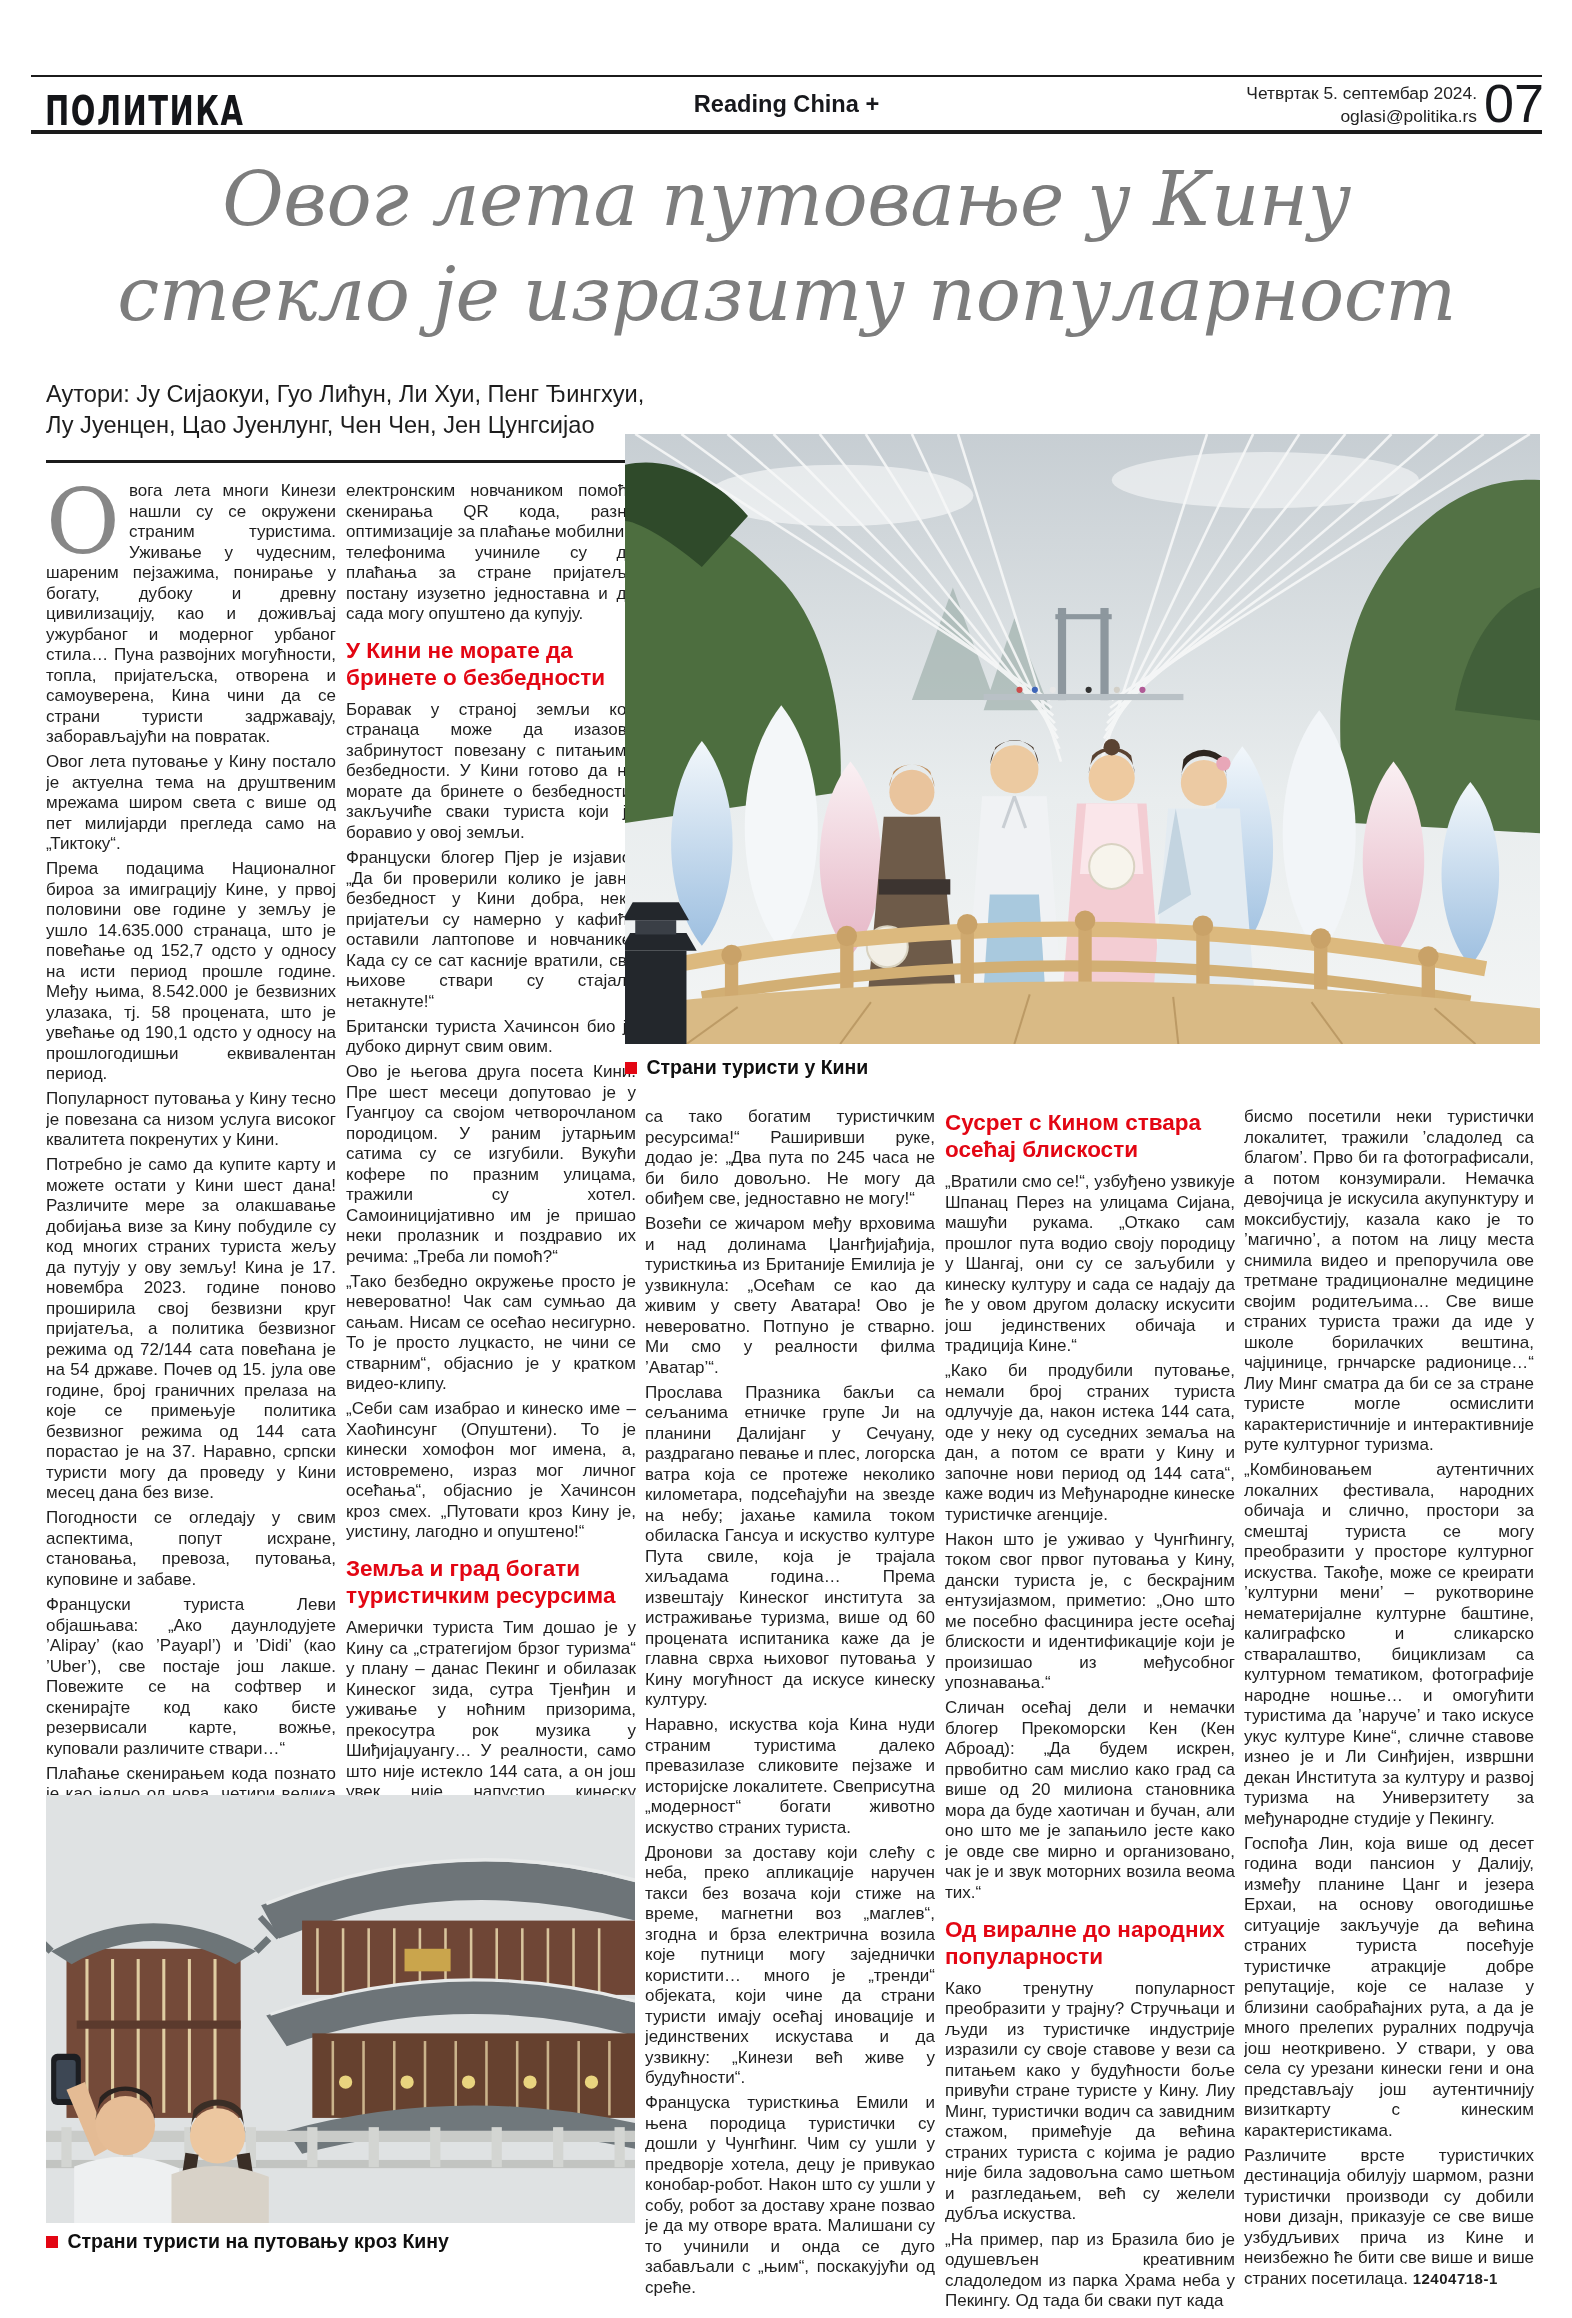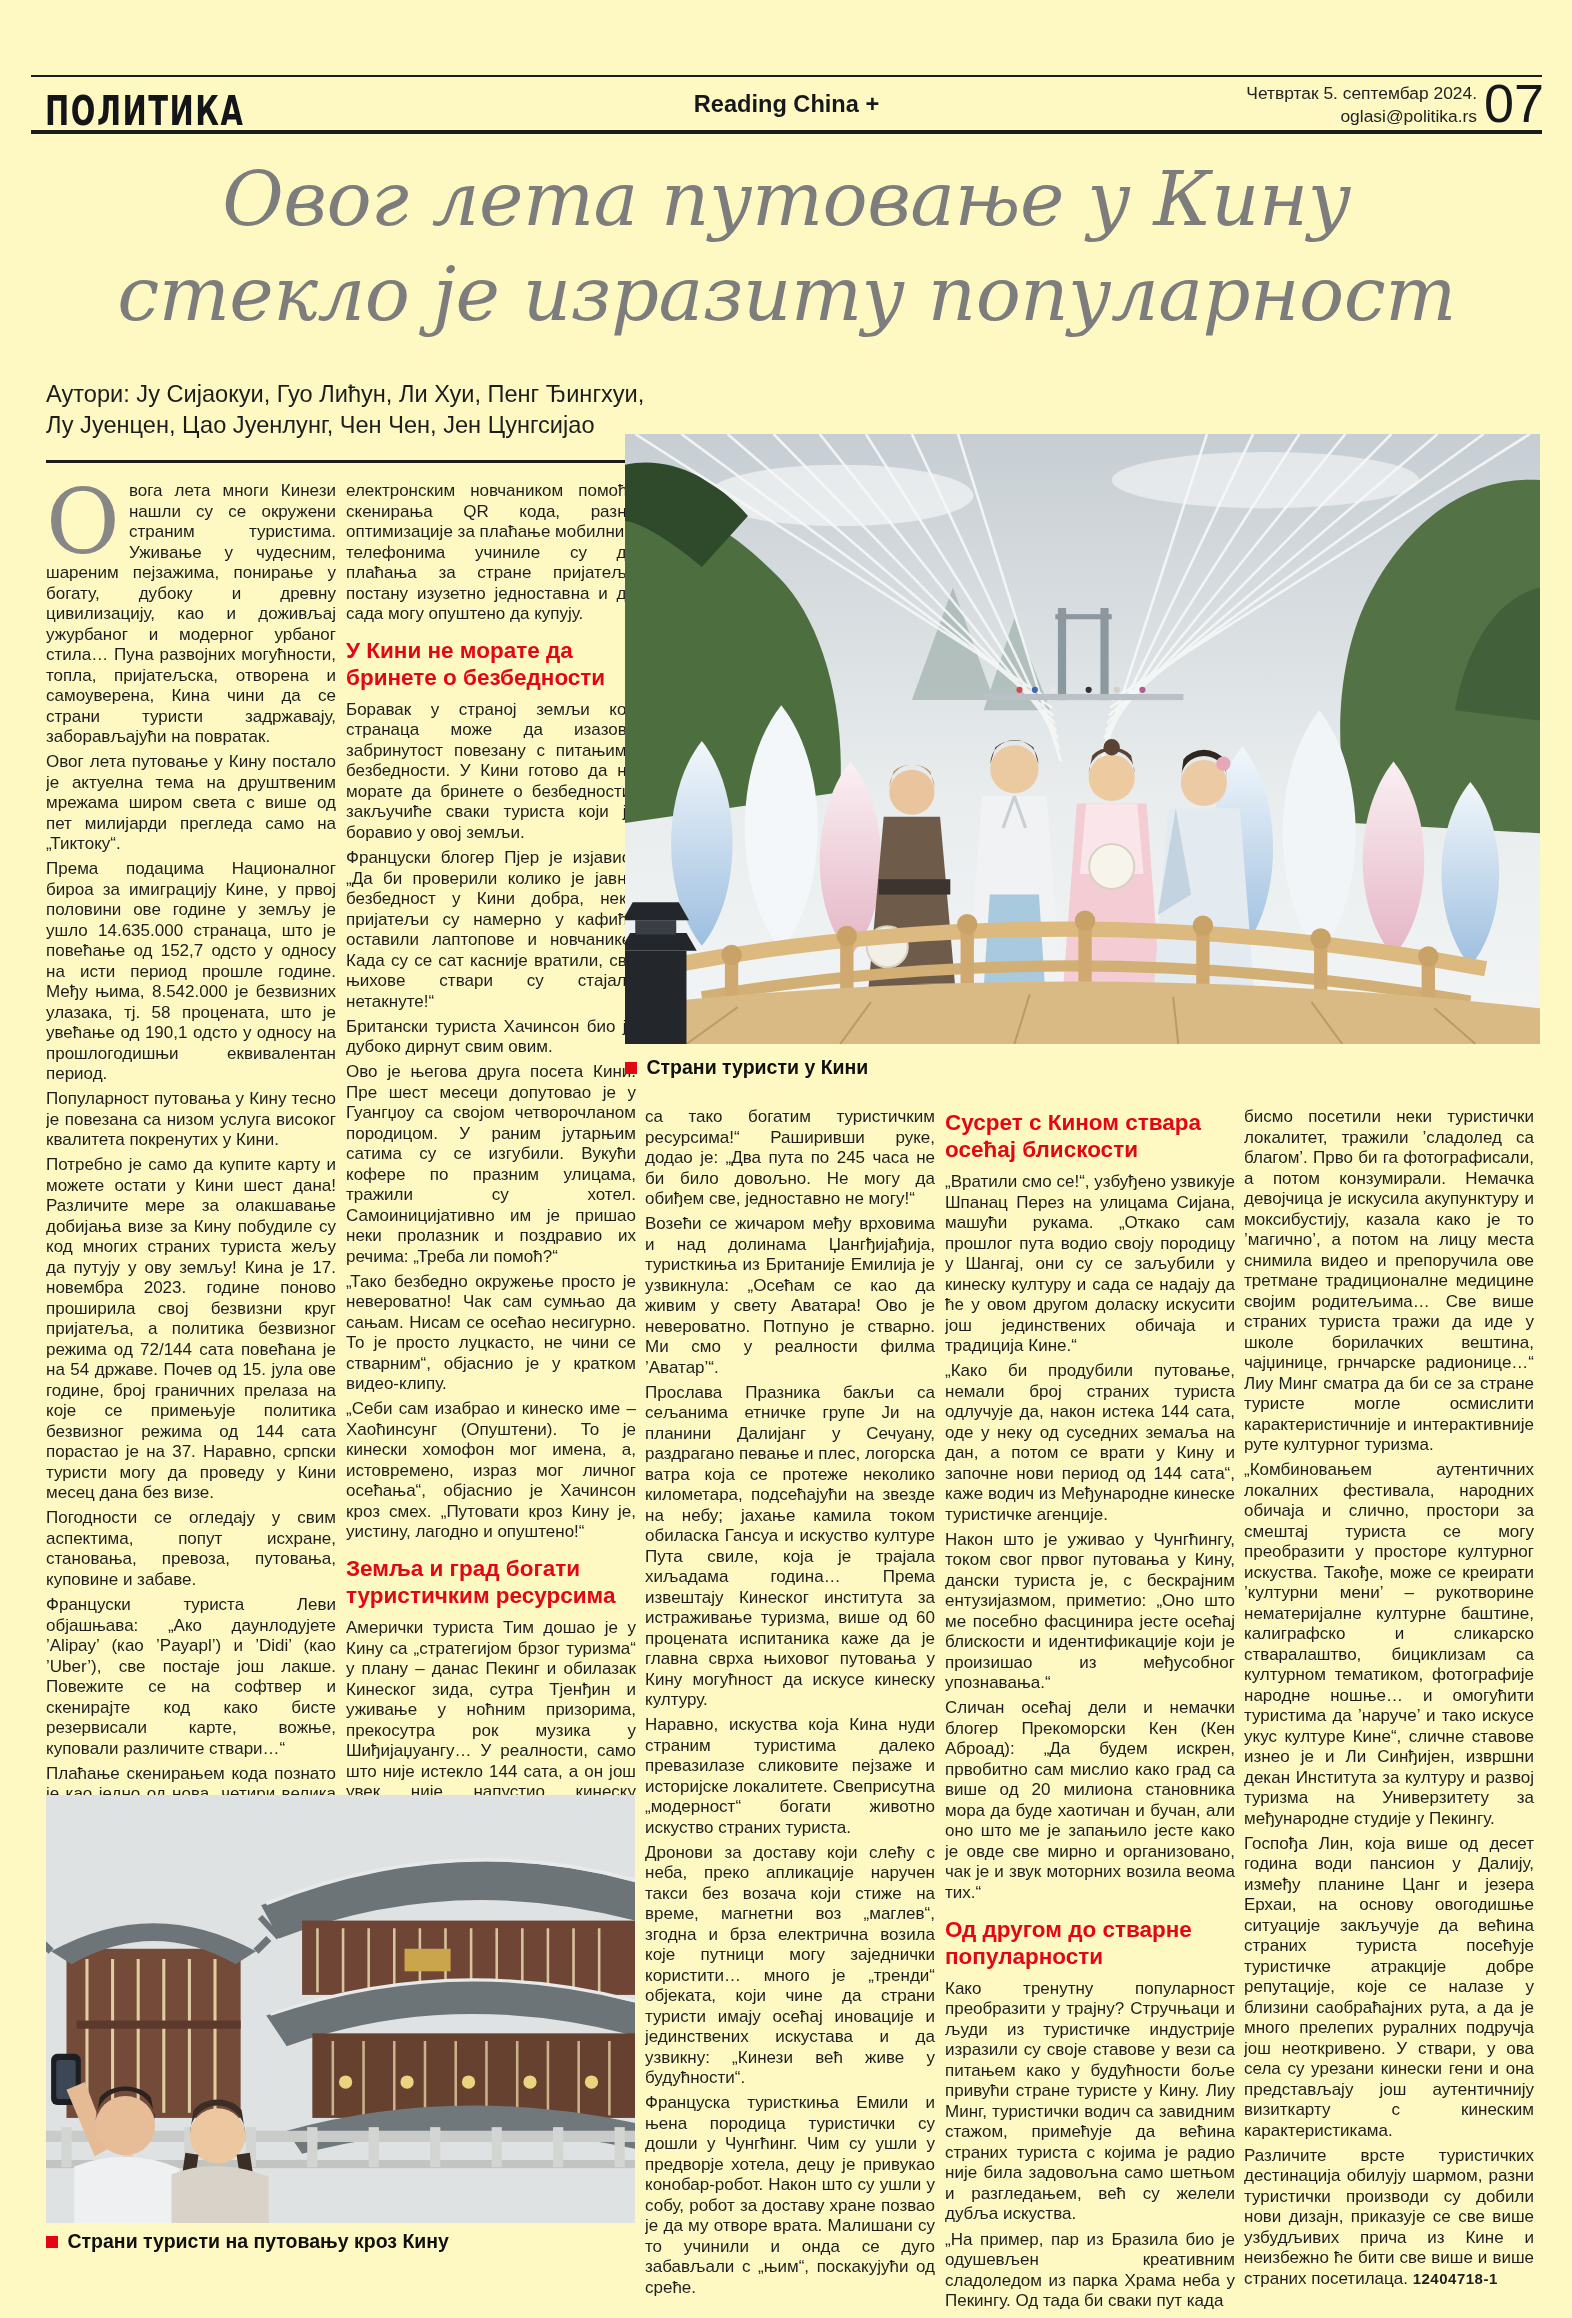--- a/index.html
+++ b/index.html
@@ -1,16 +1,16 @@
 <!DOCTYPE html>
 <html style="font-size:8.2px"><head>
 <meta charset="utf-8">
 <style>
   html,body{margin:0;padding:0;background:#e8e8e6;}
-  .paper{position:relative;width:1573px;height:2319px;background:#fef9c3;overflow:hidden;
+  .paper{position:relative;width:1573px;height:2319px;background:#ffffff;overflow:hidden;
          font-family:"Liberation Sans",sans-serif;color:#1e1e1e;}
   .rule{position:absolute;background:#1b1b1b;}
   .rule-top{left:31px;top:75px;width:1511px;height:2px;}
   .rule-mid{left:31px;top:130px;width:1511px;height:3.6px;}
   .authors-rule{left:46px;top:460px;width:587px;height:2.6px;}
 
   .brand{position:absolute;left:45px;top:87px;font-size:29px;font-weight:700;letter-spacing:1.5px;
          color:#141519;transform:scaleY(1.42);transform-origin:left top;font-family:"DejaVu Sans",sans-serif;}
   .section-title{position:absolute;left:0;right:0;top:91px;text-align:center;font-size:23.6px;
          font-weight:700;color:#17181c;}
@@ -238,21 +238,21 @@
     <p>Дронови за доставу који слећу с неба, преко апликације наручен такси без возача који стиже на време, магнетни воз „маглев“, згодна и брза електрична возила које путници могу заједнички користити… много је „тренди“ објеката, који чине да страни туристи имају осећај иновације и јединствених искустава и да узвикну: „Кинези већ живе у будућности“.</p>
     <p>Француска туристкиња Емили и њена породица туристички су дошли у Чунгћинг. Чим су ушли у предворје хотела, децу је привукао конобар-робот. Након што су ушли у собу, робот за доставу хране позвао је да му отворе врата. Малишани су то учинили и онда се дуго забављали с „њим“, поскакујући од среће.</p>
   </section>
 
   <section class="col c4">
     <h3 class="subhead" style="margin-top:2px">Сусрет с Кином ствара осећај блискости</h3>
     <p>„Вратили смо се!“, узбуђено узвикује Шпанац Перез на улицама Сијана, машући рукама. „Откако сам прошлог пута водио своју породицу у Шангај, они су се заљубили у кинеску културу и сада се надају да ће у овом другом доласку искусити још јединствених обичаја и традиција Кине.“</p>
     <p>„Како би продубили путовање, немали број страних туриста одлучује да, након истека 144 сата, оде у неку од суседних земаља на дан, а потом се врати у Кину и започне нови период од 144 сата“, каже водич из Међународне кинеске туристичке агенције.</p>
     <p>Након што је уживао у Чунгћингу, током свог првог путовања у Кину, дански туриста је, с бескрајним ентузијазмом, приметио: „Оно што ме посебно фасцинира јесте осећај блискости и идентификације који је произишао из међусобног упознавања.“</p>
     <p>Сличан осећај дели и немачки блогер Прекоморски Кен (Кен Аброад): „Да будем искрен, првобитно сам мислио како град са више од 20 милиона становника мора да буде хаотичан и бучан, али оно што ме је запањило јесте како је овде све мирно и организовано, чак је и звук моторних возила веома тих.“</p>
-    <h3 class="subhead">Од другом до стварне популарности</h3>
+    <h3 class="subhead">Од виралне до народних популарности</h3>
     <p>Како тренутну популарност преобразити у трајну? Стручњаци и људи из туристичке индустрије изразили су своје ставове у вези са питањем како у будућности боље привући стране туристе у Кину. Лиу Минг, туристички водич са завидним стажом, примећује да већина страних туриста с којима је радио није била задовољна само шетњом и разгледањем, већ су желели дубља искуства.</p>
     <p>„На пример, пар из Бразила био је одушевљен креативним сладоледом из парка Храма неба у Пекингу. Од тада би сваки пут када</p>
   </section>
 
   <section class="col c5">
     <p>бисмо посетили неки туристички локалитет, тражили ’сладолед са благом’. Прво би га фотографисали, а потом конзумирали. Немачка девојчица је искусила акупунктуру и моксибустију, казала како је то ’магично’, а потом на лицу места снимила видео и препоручила ове третмане традиционалне медицине својим родитељима… Све више страних туриста тражи да иде у школе борилачких вештина, чајџинице, грнчарске радионице…“ Лиу Минг сматра да би се за стране туристе могле осмислити карактеристичније и интерактивније руте културног туризма.</p>
     <p>„Комбиновањем аутентичних локалних фестивала, народних обичаја и слично, простори за смештај туриста се могу преобразити у просторе културног искуства. Такође, може се креирати ’културни мени’ – рукотворине нематеријалне културне баштине, калиграфско и сликарско стваралаштво, бициклизам са културном тематиком, фотографије народне ношње… и омогућити туристима да ’наруче’ и тако искусе укус културе Кине“, сличне ставове изнео је и Ли Синђијен, извршни декан Института за културу и развој туризма на Универзитету за међународне студије у Пекингу.</p>
     <p>Госпођа Лин, која више од десет година води пансион у Далију, између планине Цанг и језера Ерхаи, на основу овогодишње ситуације закључује да већина страних туриста посећује туристичке атракције добре репутације, које се налазе у близини саобраћајних рута, а да је много прелепих руралних подручја још неоткривено. У ствари, у ова села су урезани кинески гени и она представљају још аутентичнију визиткарту с кинеским карактеристикама.</p>
     <p><span>Различите врсте туристичких дестинација обилују шармом, разни туристички производи су добили нови дизајн, приказује се све више узбудљивих прича из Кине и неизбежно ће бити све више и више страних посетилаца.</span> <span class="ad-id">12404718-1</span></p>
   </section>

